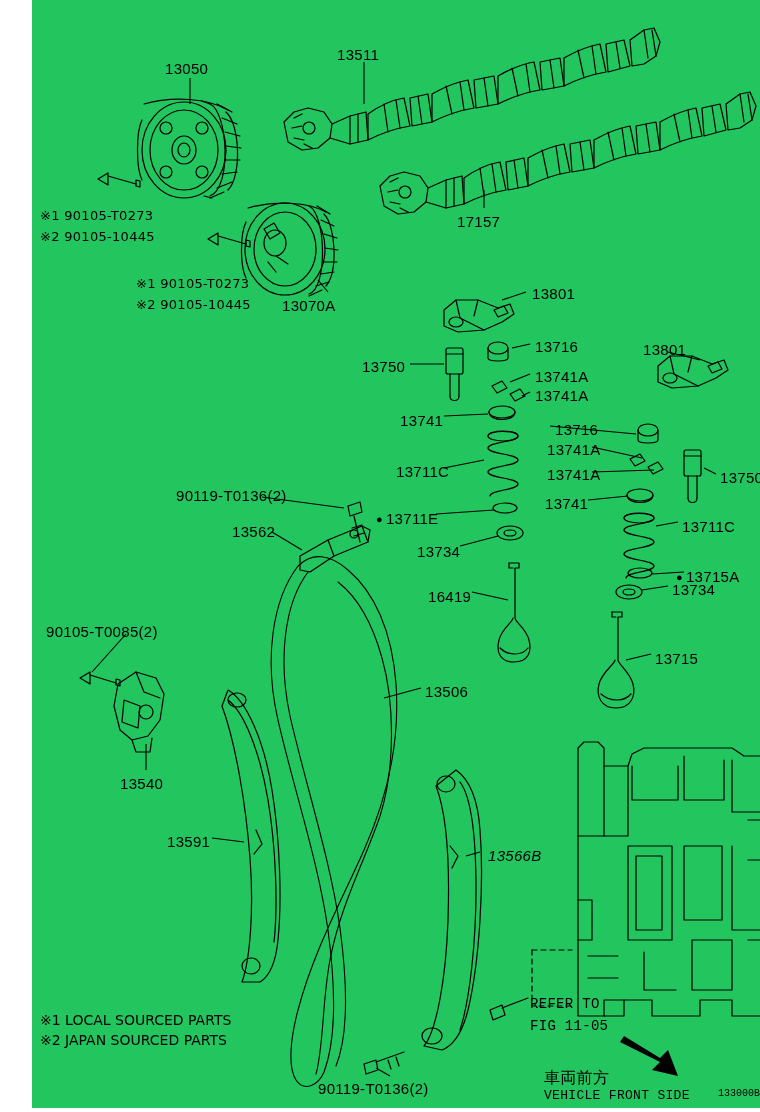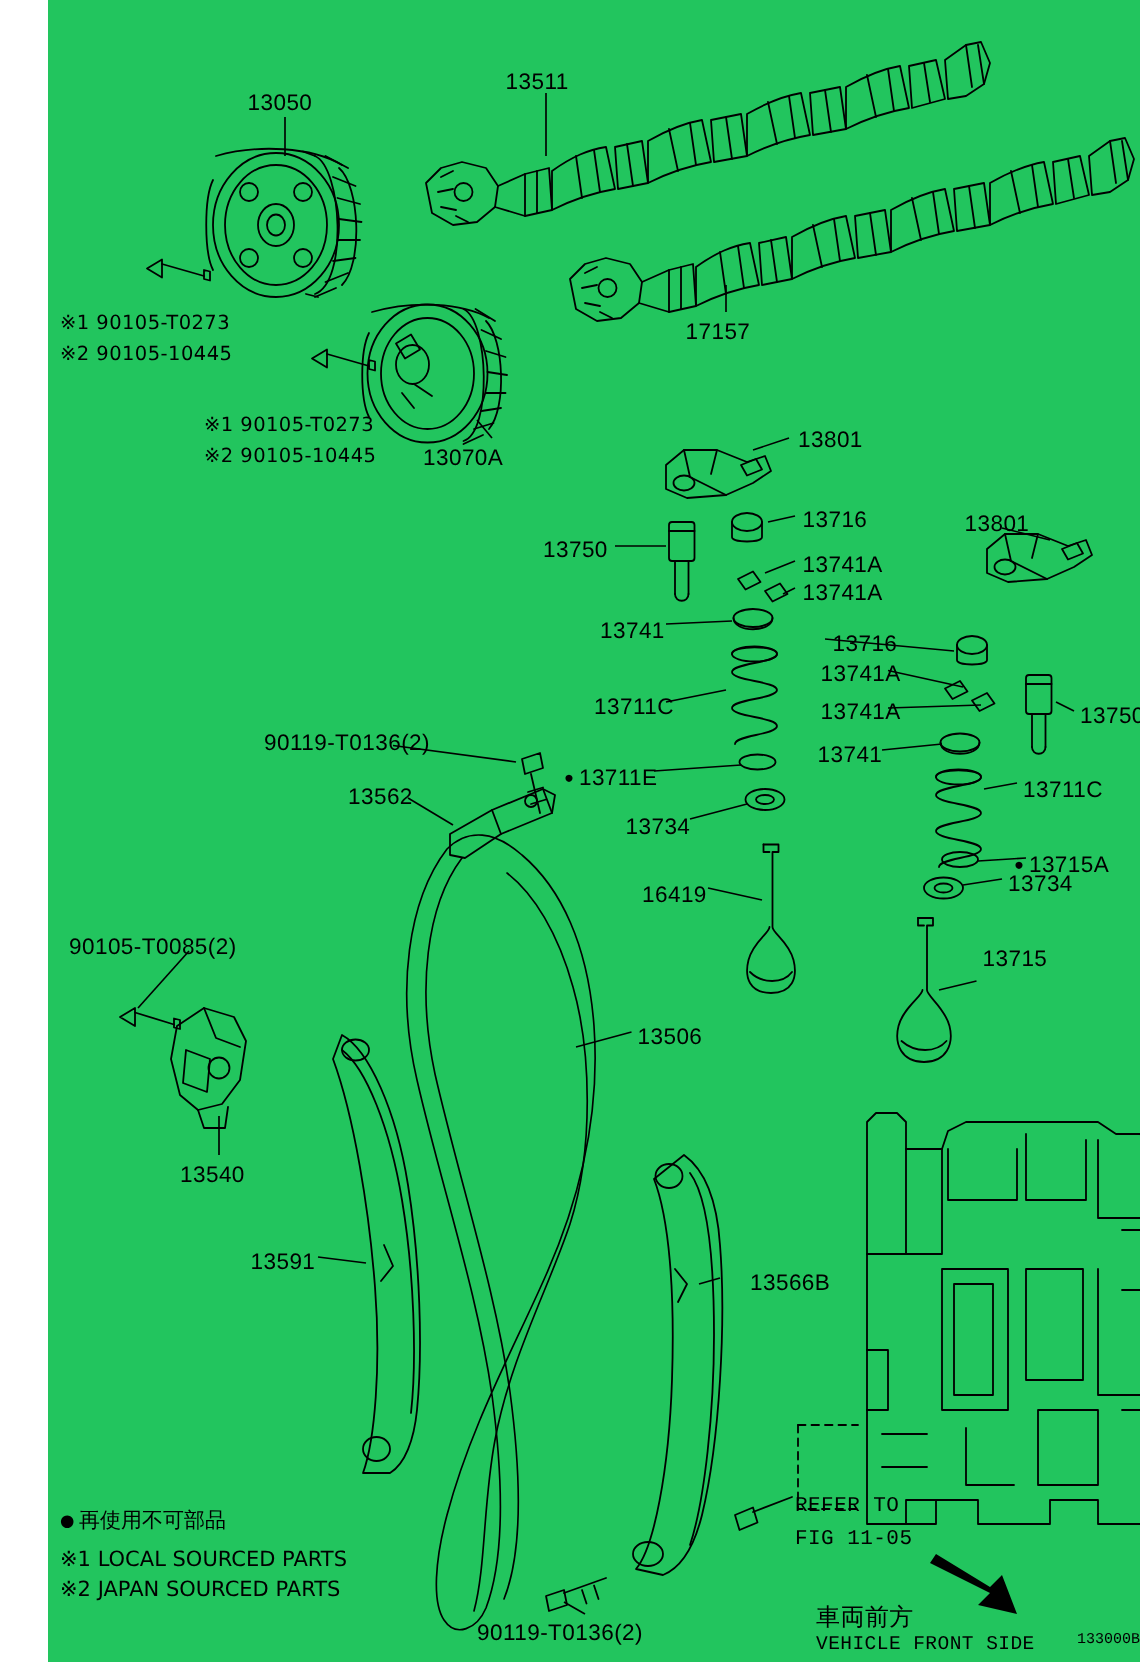--- a/index.html
+++ b/index.html
@@ -432,34 +432,33 @@
   <div class="lbl" style="left:144px; top:487px;">90119-T0136(2)</div>
   <div class="lbl dot-lbl" style="left:344px; top:510px;">13711E</div>
   <div class="lbl" style="left:650px; top:518px;">13711C</div>
   <div class="lbl" style="left:200px; top:523px;">13562</div>
   <div class="lbl" style="left:385px; top:543px;">13734</div>
   <div class="lbl dot-lbl" style="left:644px; top:568px;">13715A</div>
   <div class="lbl" style="left:396px; top:588px;">16419</div>
   <div class="lbl" style="left:640px; top:581px;">13734</div>
 
   <div class="lbl" style="left:14px; top:623px;">90105-T0085(2)</div>
-  <div class="lbl" style="left:623px; top:631px;">13715</div>
+  <div class="lbl" style="left:623px; top:650px;">13715</div>
   <div class="lbl" style="left:393px; top:683px;">13506</div>
   <div class="lbl" style="left:88px; top:775px;">13540</div>
   <div class="lbl" style="left:135px; top:833px;">13591</div>
-  <div class="lbl" style="left:468px; top:847px;">13566B</div>
+  <div class="lbl" style="left:456px; top:847px;font-style:italic;">13566B</div>
   <div class="lbl" style="left:286px; top:1080px;">90119-T0136(2)</div>
 
   <div class="lbl mono" style="left:498px; top:996px;">REFER TO</div>
   <div class="lbl mono" style="left:498px; top:1018px;">FIG 11-05</div>
 
   <div class="lbl jp" style="left:512px; top:1068px; font-size:16px;">車両前方</div>
   <div class="lbl mono" style="left:512px; top:1088px; font-size:13px;">VEHICLE FRONT SIDE</div>
 
   <div class="footer-code" style="left:686px; top:1088px;">133000B</div>
 
   <div class="legend" style="left:8px; top:1004px;">
-    <div class="dot-lbl jp">再使用不可部品</div>
     <div class="jp" style="margin-top:6px;">※1 LOCAL SOURCED PARTS</div>
     <div class="jp">※2 JAPAN SOURCED PARTS</div>
   </div>
 
 </div>
 
 </body></html>

